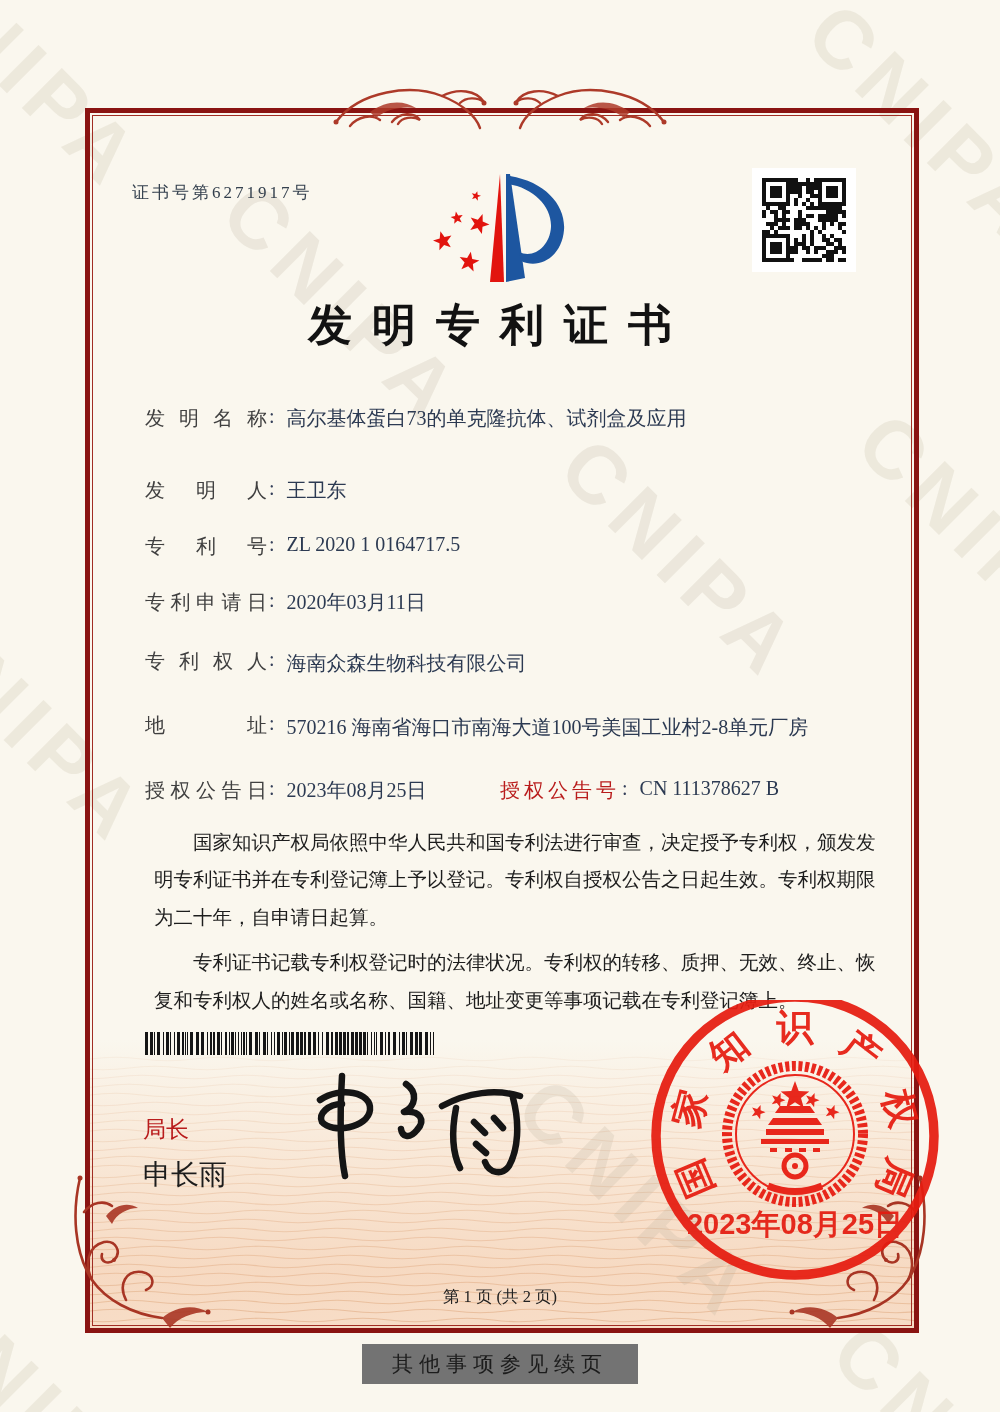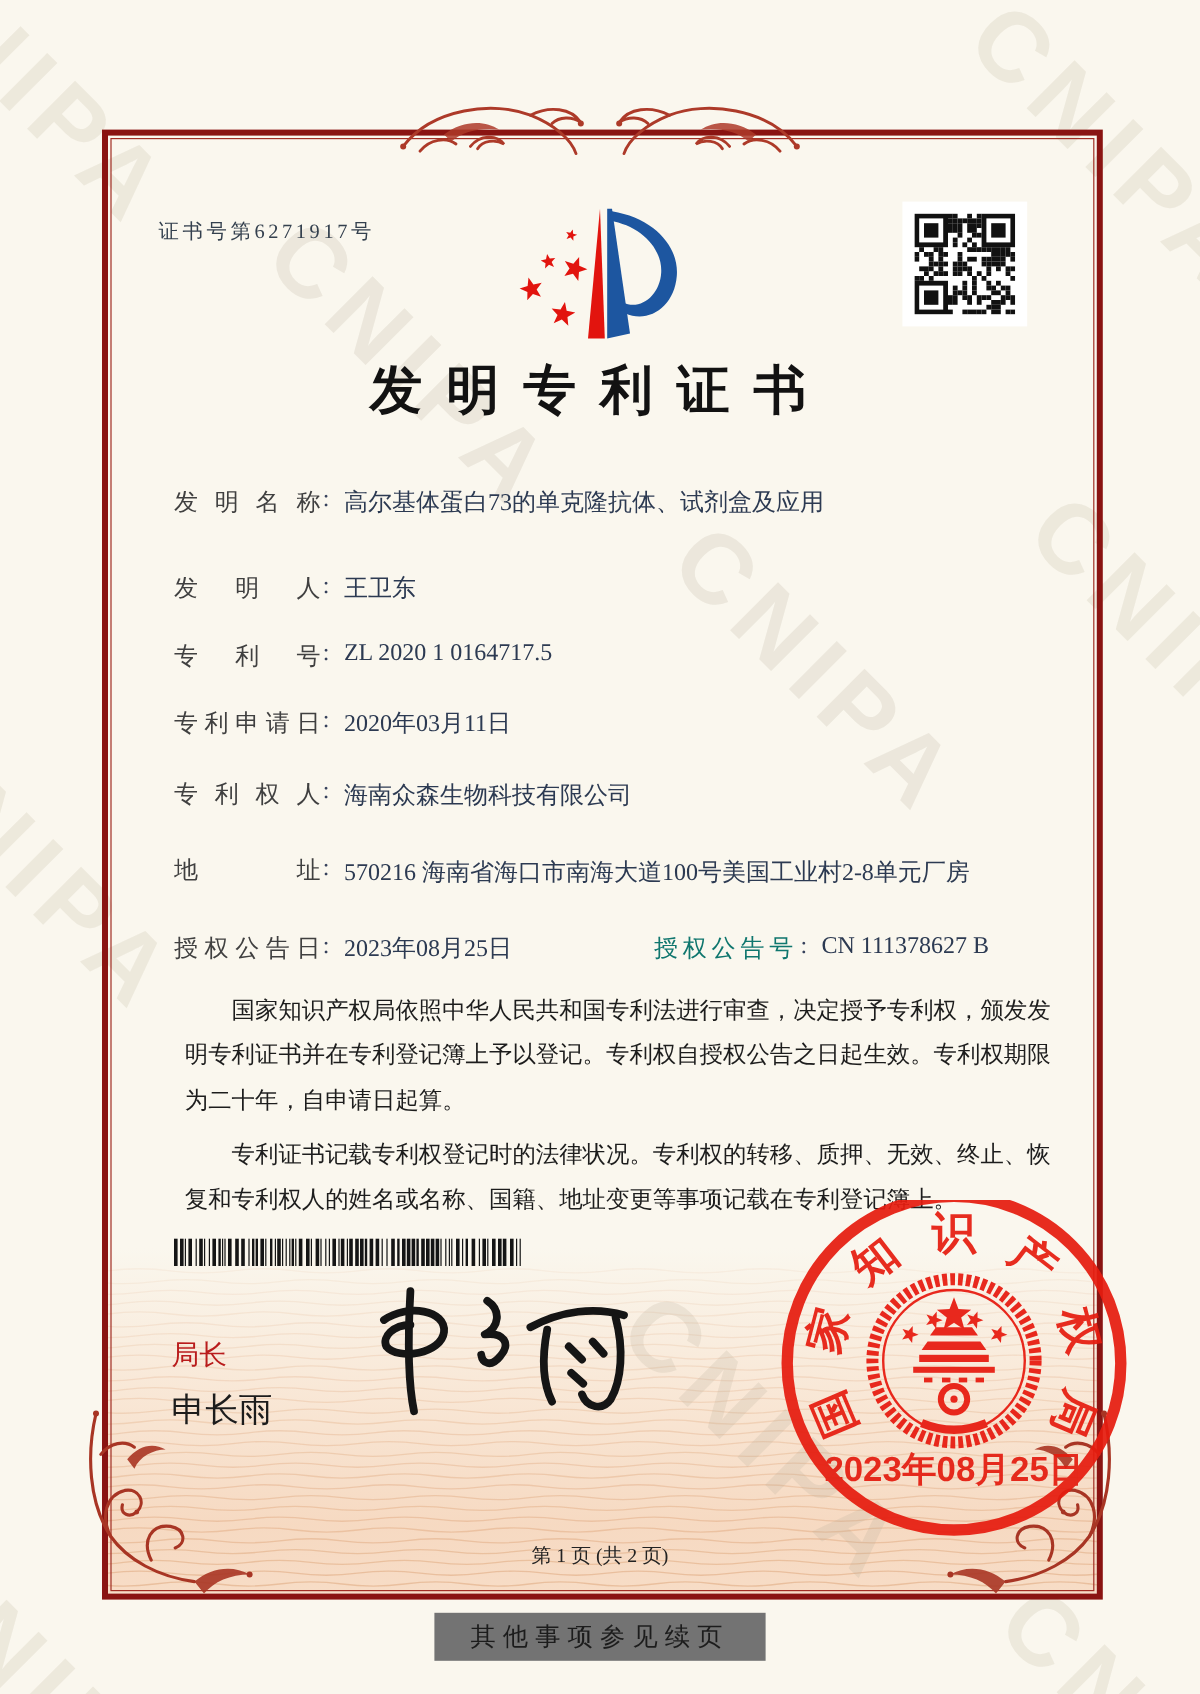--- a/index.html
+++ b/index.html
@@ -33,21 +33,21 @@
   .title{position:absolute;left:0;right:0;top:296px;text-align:center;font-size:44px;font-weight:600;
          letter-spacing:20px;color:#121212;}
   .fields{position:absolute;left:145px;top:405px;width:730px;font-size:20px;color:#35405a;}
   .frow{position:absolute;left:0;}
   .flabel{display:inline-block;width:122px;text-align:justify;text-align-last:justify;vertical-align:top;color:#404040;}
   .fcolon{margin:0 12px 0 2px;vertical-align:top;}
   .fvalue{display:inline-block;vertical-align:top;color:#2c3a52;}
   .two-line{line-height:31px;}
   .addr{width:560px;line-height:31px;}
   .fgroup2{position:absolute;left:355px;top:0;white-space:nowrap;}
-  .fgroup2 .flabel2{letter-spacing:4px;color:#0f766e;margin-left:45px;}
+  .fgroup2 .flabel2{letter-spacing:4px;color:#b91c1c;}
   .paras{position:absolute;left:154px;top:824px;width:722px;}
   .paras p{margin:0 0 8px 0;font-size:19.5px;line-height:1.92;text-indent:2em;color:#1d1d1d;}
   .barcode{position:absolute;left:145px;top:1032px;}
   .signer-title{position:absolute;left:143px;top:1114px;font-family:"Liberation Sans","DejaVu Sans",sans-serif;font-size:23px;color:#b91c1c;}
   .signer-name{position:absolute;left:143px;top:1156px;font-family:"Liberation Sans","DejaVu Sans",sans-serif;font-size:28px;color:#1c1c1c;}
   .signature{position:absolute;left:280px;top:1062px;}
   .seal{position:absolute;left:642px;top:1000px;z-index:5;}
   .seal text{font-weight:bold;}
   .page-num{position:absolute;left:0;right:0;top:1286px;text-align:center;font-size:16.5px;color:#222;}
   .bottom-note{position:absolute;left:0;right:0;top:1344px;text-align:center;}

